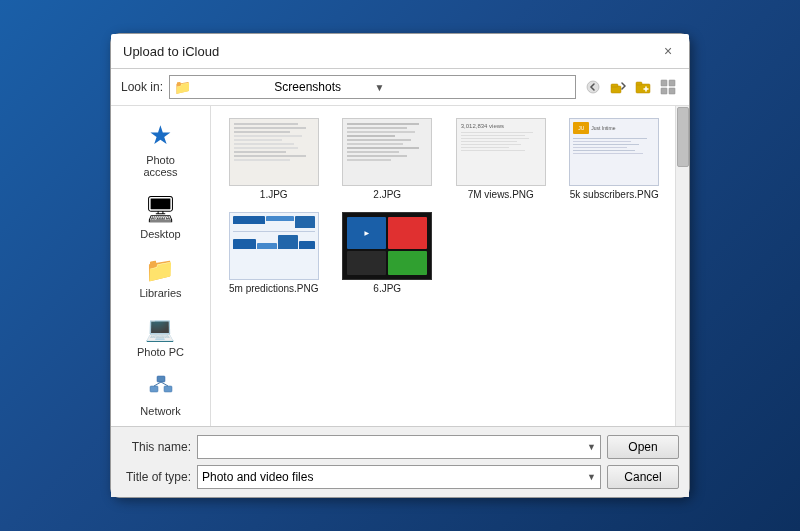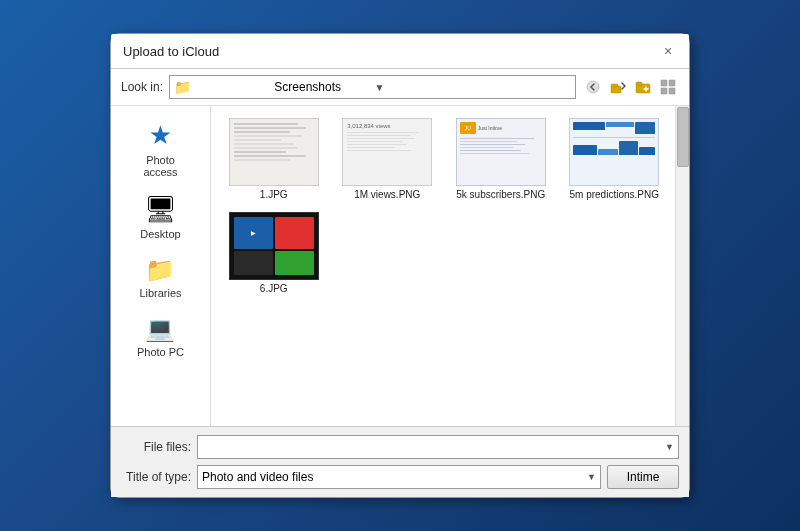--- a/index.html
+++ b/index.html
@@ -296,20 +296,32 @@
         <span class="icon" style="font-size:26px;">🖥</span>
         <span class="label">Desktop</span>
       </div>
       <div class="sidebar-item">
         <span class="icon" style="font-size:24px; color:#e8a800;">📁</span>
         <span class="label">Libraries</span>
       </div>
       <div class="sidebar-item">
         <span class="icon" style="font-size:24px; color:#4db8e8;">💻</span>
         <span class="label">Photo PC</span>
+      </div>
+      <div class="sidebar-item">
+        <span class="icon" style="font-size:22px; color:#5599cc;">
+          <svg width="26" height="22" viewBox="0 0 26 22">
+            <rect x="2" y="12" width="8" height="6" rx="1" fill="#6699cc" stroke="#4477aa" stroke-width="0.5"></rect>
+            <rect x="16" y="12" width="8" height="6" rx="1" fill="#6699cc" stroke="#4477aa" stroke-width="0.5"></rect>
+            <rect x="9" y="2" width="8" height="6" rx="1" fill="#5588bb" stroke="#3366aa" stroke-width="0.5"></rect>
+            <line x1="13" y1="8" x2="6" y2="12" stroke="#4477aa" stroke-width="1"></line>
+            <line x1="13" y1="8" x2="20" y2="12" stroke="#4477aa" stroke-width="1"></line>
+          </svg>
+        </span>
+        <span class="label">Network</span>
       </div>
     </div>
 
     <div class="file-area">
       <div class="file-grid">
 
         <div class="file-item">
           <div class="file-thumb" style="background:#f0eeea; border:1px solid #ccc;">
             <div style="width:100%;height:100%;display:flex;flex-direction:column;padding:4px;gap:2px;">
               <div style="height:2px;background:#ccc;width:80%;"></div>
@@ -320,36 +332,53 @@
               <div style="height:2px;background:#ddd;width:75%;"></div>
               <div style="height:2px;background:#ddd;width:80%;"></div>
               <div style="height:2px;background:#ccc;width:65%;"></div>
               <div style="height:2px;background:#ccc;width:90%;"></div>
               <div style="height:2px;background:#ddd;width:70%;"></div>
             </div>
           </div>
           <span class="file-name">1.JPG</span>
         </div>
 
+        <div class="file-item">
+          <div class="file-thumb" style="background:#eeeeee; border:1px solid #ccc;">
+            <div style="width:100%;height:100%;display:flex;flex-direction:column;padding:4px;gap:2px;">
+              <div style="height:2px;background:#c0c0c0;width:90%;"></div>
+              <div style="height:2px;background:#c8c8c8;width:75%;"></div>
+              <div style="height:2px;background:#d0d0d0;width:85%;"></div>
+              <div style="height:2px;background:#c0c0c0;width:60%;"></div>
+              <div style="height:2px;background:#c8c8c8;width:80%;"></div>
+              <div style="height:2px;background:#d0d0d0;width:70%;"></div>
+              <div style="height:2px;background:#c0c0c0;width:90%;"></div>
+              <div style="height:2px;background:#ccc;width:65%;"></div>
+              <div style="height:2px;background:#c8c8c8;width:75%;"></div>
+              <div style="height:2px;background:#d0d0d0;width:55%;"></div>
+            </div>
+          </div>
+          <span class="file-name">2.JPG</span>
+        </div>
 
 
         <div class="file-item">
           <div class="file-thumb" style="background:#f2f2f2; border:1px solid #ccc;">
             <div style="width:100%;height:100%;display:flex;flex-direction:column;padding:4px;gap:2px;position:relative;">
               <div style="font-size:6px;color:#666;line-height:1.2;">3,012,834 views</div>
               <div style="height:1px;background:#ddd;width:90%;"></div>
               <div style="height:1px;background:#ddd;width:80%;"></div>
               <div style="height:1px;background:#ddd;width:85%;"></div>
               <div style="height:1px;background:#ddd;width:70%;"></div>
               <div style="height:1px;background:#ddd;width:75%;"></div>
               <div style="height:1px;background:#ddd;width:60%;"></div>
               <div style="height:1px;background:#ddd;width:80%;"></div>
             </div>
           </div>
-          <span class="file-name">1M views.PNG</span>
+          <span class="file-name">7M views.PNG</span>
         </div>
 
         <div class="file-item">
           <div class="file-thumb" style="background:#f0f2f8; border:1px solid #c0c8d8;">
             <div style="width:100%;height:100%;display:flex;flex-direction:column;padding:3px;gap:2px;">
               <div style="display:flex;gap:2px;align-items:center;margin-bottom:2px;">
                 <div style="width:16px;height:12px;background:#e8a000;border-radius:1px;font-size:5px;color:#fff;display:flex;align-items:center;justify-content:center;">JU</div>
                 <div style="font-size:5px;color:#555;">Just Intime</div>
               </div>
               <div style="height:1px;background:#c0c8d8;width:90%;"></div>
@@ -399,30 +428,33 @@
       </div>
 
       <div class="scrollbar" style="position:absolute;right:0;top:0;bottom:0;width:14px;">
         <div class="scrollbar-thumb"></div>
       </div>
     </div>
   </div>
 
   <div class="bottom-bar">
     <div class="bottom-row">
-      <span class="bottom-label">File files:</span>
+      <span class="bottom-label">This name:</span>
       <div class="bottom-input" style="flex:1;">
         <span></span>
         <span style="font-size:9px;color:#555;">▼</span>
       </div>
+      <button class="open-btn">
+        <span>Open</span>
+      </button>
     </div>
     <div class="bottom-row">
       <span class="bottom-label">Title of type:</span>
       <div class="bottom-input" style="flex:1;">
         <span>Photo and video files</span>
         <span style="font-size:9px;color:#555;">▼</span>
       </div>
       <button class="cancel-btn">
-        <span>Intime</span>
+        <span>Cancel</span>
       </button>
     </div>
   </div>
 </div>
 
 </body></html>

